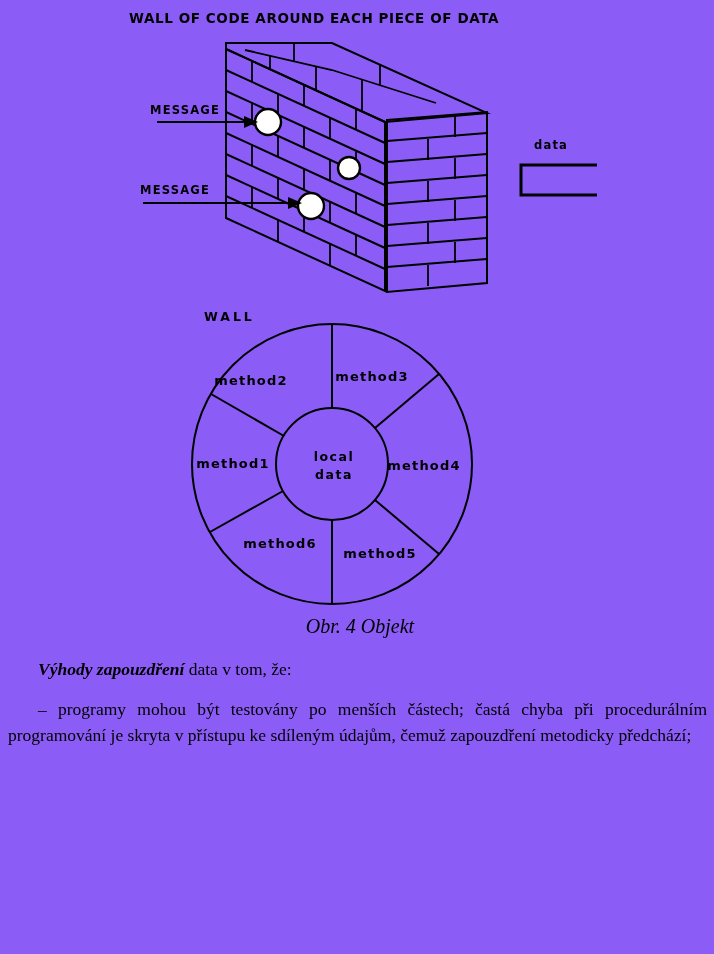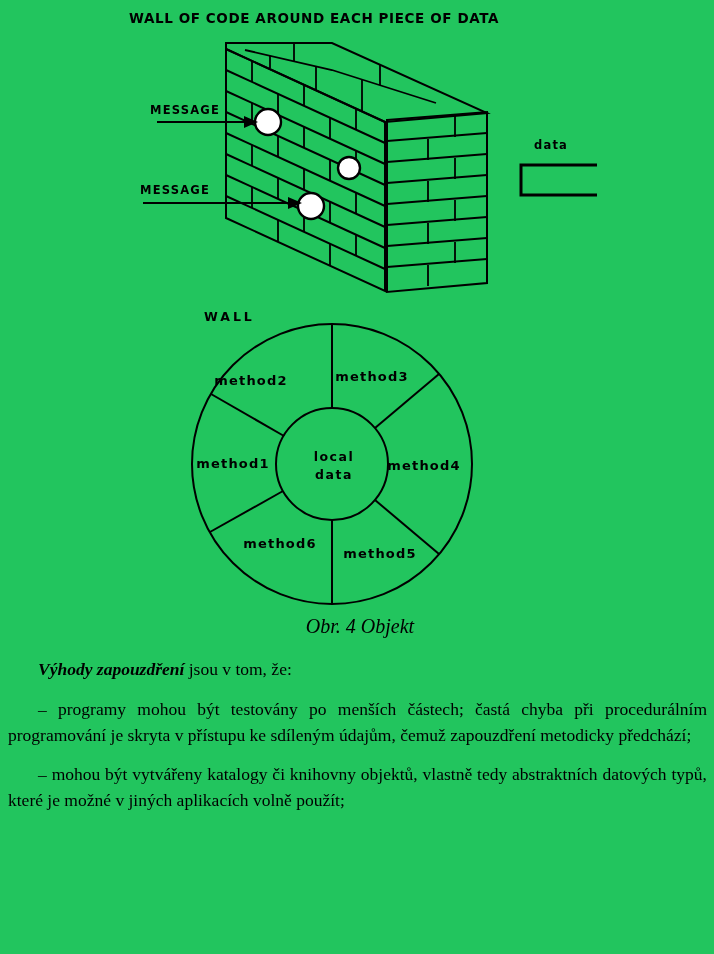--- a/index.html
+++ b/index.html
@@ -1,17 +1,17 @@
 <!DOCTYPE html>
 <html><head>
 <meta charset="utf-8">
 <style>
   html,body { margin:0; padding:0; background:#e8e8e8; }
   .page {
-    position:relative; width:714px; height:954px; background:#22c55e;
+    position:relative; width:714px; height:954px; background:#8b5cf6;
     overflow:hidden; font-family:"Liberation Serif", serif; color:#000;
     margin:0 auto;
   }
   svg { position:absolute; left:0; top:0; }
   svg text { fill:#000; }
   .fig-title {
     font-family:"DejaVu Sans", sans-serif; font-weight:bold;
     font-size:13.5px; letter-spacing:0.6px;
   }
   .diag-label {
@@ -166,18 +166,17 @@
       <g>
         <text class="center-label" x="334" y="461" text-anchor="middle">local</text>
         <text class="center-label" x="334" y="479" text-anchor="middle">data</text>
       </g>
     </g>
 
     <text class="caption" x="360" y="633" text-anchor="middle">Obr. 4 Objekt</text>
   </svg>
 
   <div class="body-text">
-    <p><span class="intro-emph">Výhody zapouzdření</span><span> jsou v tom, že:</span></p>
+    <p><span class="intro-emph">Výhody zapouzdření</span><span> data v tom, že:</span></p>
     <p class="p2">– programy mohou být testovány po menších částech; častá chyba při procedurálním programování je skryta v přístupu ke sdíleným údajům, čemuž zapouzdření metodicky předchází;</p>
-    <p class="p5">– mohou být vytvářeny katalogy či knihovny objektů, vlastně tedy abstraktních datových typů, které je možné v jiných aplikacích volně použít;</p>
   </div>
 
 </div>
 
 </body></html>

